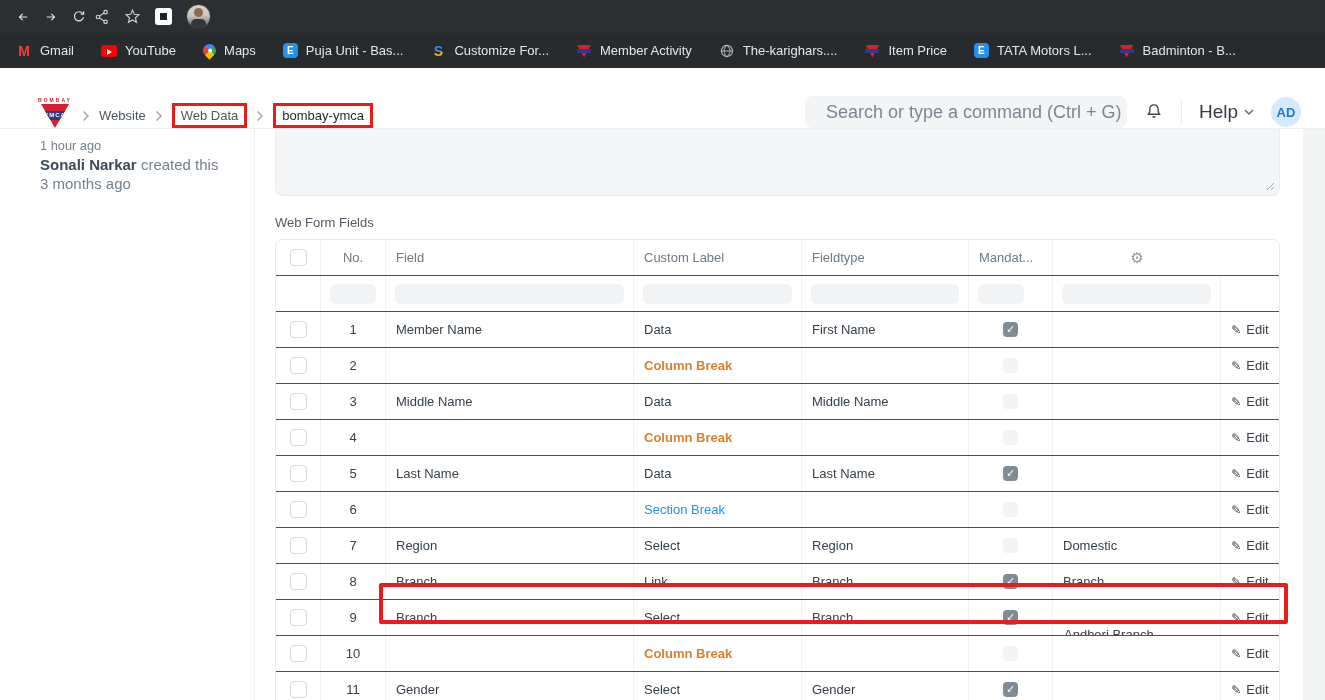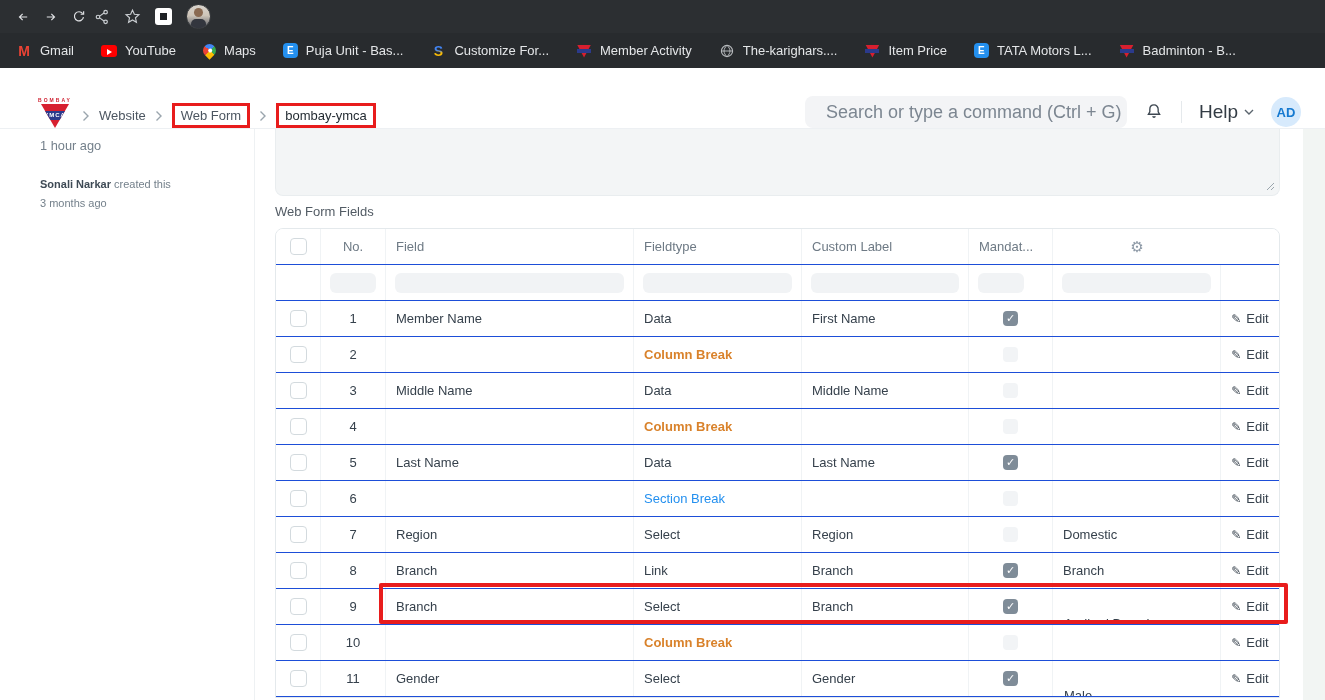--- a/index.html
+++ b/index.html
@@ -46,27 +46,27 @@
   .nav-right{margin-left:auto;display:flex;align-items:center;gap:17px}
   .search-pill{width:298px;height:32px;border-radius:8px;background:#f3f4f6;display:flex;align-items:center;gap:9px;padding:0 12px;cursor:text}
   .search-pill span{color:#7c8691;font-size:18px;white-space:nowrap}
   .nav-divider{width:1px;height:22px;background:#e5e9ec}
   .help{display:flex;align-items:center;gap:6px;font-size:19px;color:#333c44;cursor:pointer}
   .avatar{width:30px;height:30px;border-radius:50%;background:var(--avatar-bg);color:var(--avatar-fg);font-weight:700;font-size:13px;display:flex;align-items:center;justify-content:center;cursor:pointer}
 
   
   .sidebar{position:absolute;left:0;top:129px;bottom:0;width:255px;border-right:1px solid #eef1f3;padding:7px 20px 0 40px;box-sizing:border-box}
   .sb-muted{color:#74808b;font-size:12.8px;line-height:19px}
-  .sb-created{margin-top:20px;font-size:11px;line-height:19px;color:#74808b}
+  .sb-created{font-size:15px;line-height:19px;color:#74808b}
   .sb-created b{color:#3e4a55}
 
   .main{position:absolute;left:275px;top:129px;width:1005px}
   .comment-box{height:67px;background:#f3f5f6;border:1px solid #e9edef;border-top:none;border-radius:0 0 8px 8px;position:relative;box-sizing:border-box;cursor:text}
   .resize-h{position:absolute;right:4px;bottom:4px}
-  .section-label{margin-top:8px;font-size:13px;color:#525b64}
+  .section-label{margin-top:19px;font-size:13px;color:#525b64}
 
   .wf-table{margin-top:9px;width:1003px;border:1px solid #e4e9ec;border-radius:8px 8px 0 0;overflow:hidden;background:#fff}
   .trow{display:grid;grid-template-columns:45px 65px 248px 168px 167px 84px 168px 1fr;height:35px;border-bottom:1px solid #1d4ed8;background:#fff}
   .tcell{display:flex;align-items:center;border-right:1px solid #f0f3f5;padding:0 10px;font-size:13px;color:#36414c;overflow:hidden;position:relative;min-width:0}
   .tcell:last-child{border-right:none}
   .thead .tcell{color:#6e7a85}
   .c-center{justify-content:center;padding:0}
   .gear{font-size:15px;color:#8d99a6;cursor:pointer}
   .cb{width:15px;height:15px;border:1px solid #d3dade;border-radius:4px;background:#fff;cursor:pointer;flex:none}
   .cb-mand{width:15px;height:15px;border-radius:4px;background:#f2f4f6;display:flex;align-items:center;justify-content:center;flex:none}
@@ -192,21 +192,21 @@
             <path d="M1.5 1.5 6 6l-4.5 4.5" fill="none" stroke="#9aa5ad" stroke-width="1.4"></path>
           </svg>
         </span>
         <span class="crumb">Website</span>
         <span>
           <svg width="8" height="12" viewBox="0 0 8 12">
             <path d="M1.5 1.5 6 6l-4.5 4.5" fill="none" stroke="#9aa5ad" stroke-width="1.4"></path>
           </svg>
         </span>
         <span class="red-box">
-          <span class="crumb">Web Form</span>
+          <span class="crumb">Web Data</span>
         </span>
         <span>
           <svg width="8" height="12" viewBox="0 0 8 12">
             <path d="M1.5 1.5 6 6l-4.5 4.5" fill="none" stroke="#9aa5ad" stroke-width="1.4"></path>
           </svg>
         </span>
         <span class="red-box">
           <span class="crumb last">bombay-ymca</span>
         </span>
       </div>
@@ -249,22 +249,22 @@
         </svg>
     </div>
     <div class="section-label">Web Form Fields</div>
     <div class="wf-table">
         <div class="trow thead">
           <div class="tcell c-center">
             <span class="cb"></span>
           </div>
           <div class="tcell c-center">No.</div>
           <div class="tcell">Field</div>
+          <div class="tcell">Custom Label</div>
           <div class="tcell">Fieldtype</div>
-          <div class="tcell">Custom Label</div>
           <div class="tcell">Mandat...</div>
           <div class="tcell c-center">
             <span class="gear">⚙</span>
           </div>
         </div>
         <div class="trow">
           <div class="tcell"></div>
           <div class="tcell c-center" style="padding: 0px;">
             <div class="filter-box fb-no"></div>
           </div>

